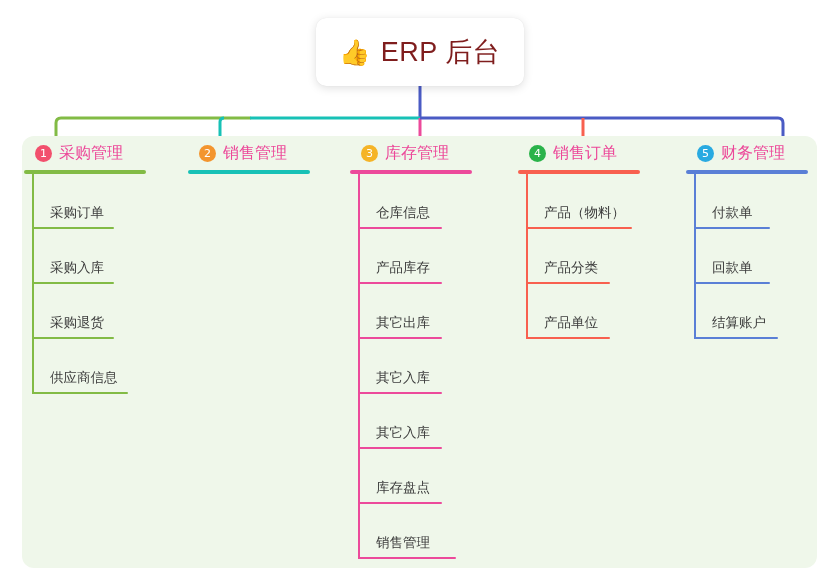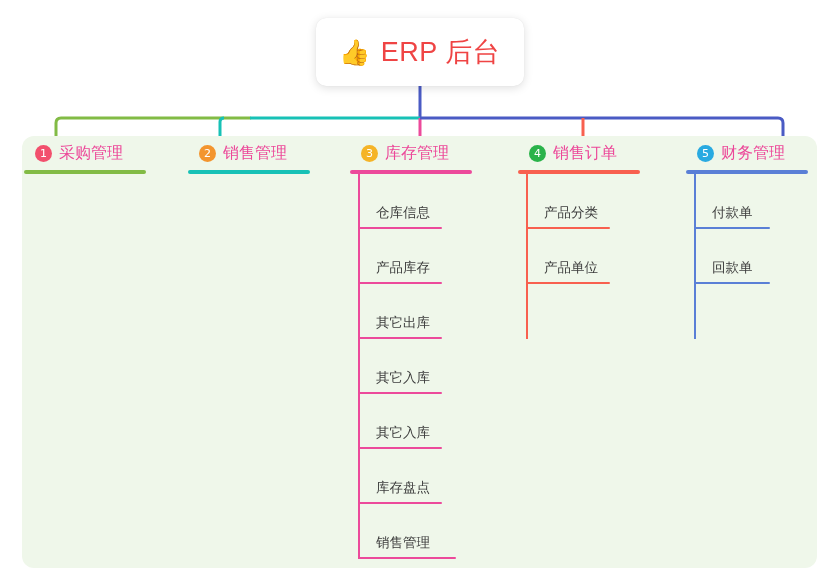--- a/index.html
+++ b/index.html
@@ -38,21 +38,21 @@
     box-sizing: border-box;
   }
   #root-emoji {
     font-size: 25px;
     line-height: 1;
     font-family: "DejaVu Sans", sans-serif;
     color: #f2b43a;
   }
   #root-title {
     font-size: 27px;
-    color: #ef4444;
+    color: #7f1d1d;
     letter-spacing: 0.5px;
     white-space: nowrap;
   }
 
   
   #connectors {
     position: absolute;
     left: 0;
     top: 0;
     width: 839px;
@@ -165,20 +165,39 @@
     <span id="root-title">ERP 后台</span>
   </div>
 
   <div id="columns-host">
       <div class="column" style="left: 24px; top: 136px;">
         <div class="col-header">
           <span class="badge" style="background: rgb(242, 80, 109);">1</span>
           <span class="col-title">采购管理</span>
         </div>
         <div class="header-rule" style="width: 122px; background: rgb(130, 187, 69);"></div>
+        <div class="items">
+          <div class="spine" style="background: rgb(130, 187, 69); height: 220px;"></div>
+          <div class="item">
+            <span class="item-label">采购订单</span>
+            <div class="item-rule" style="width: 82px; background: rgb(130, 187, 69);"></div>
+          </div>
+          <div class="item">
+            <span class="item-label">采购入库</span>
+            <div class="item-rule" style="width: 82px; background: rgb(130, 187, 69);"></div>
+          </div>
+          <div class="item">
+            <span class="item-label">采购退货</span>
+            <div class="item-rule" style="width: 82px; background: rgb(130, 187, 69);"></div>
+          </div>
+          <div class="item">
+            <span class="item-label">供应商信息</span>
+            <div class="item-rule" style="width: 96px; background: rgb(130, 187, 69);"></div>
+          </div>
+        </div>
       </div>
       <div class="column" style="left: 188px; top: 136px;">
         <div class="col-header">
           <span class="badge" style="background: rgb(243, 149, 46);">2</span>
           <span class="col-title">销售管理</span>
         </div>
         <div class="header-rule" style="width: 122px; background: rgb(23, 193, 182);"></div>
       </div>
       <div class="column" style="left: 350px; top: 136px;">
         <div class="col-header">
@@ -220,20 +239,24 @@
       </div>
       <div class="column" style="left: 518px; top: 136px;">
         <div class="col-header">
           <span class="badge" style="background: rgb(42, 179, 74);">4</span>
           <span class="col-title">销售订单</span>
         </div>
         <div class="header-rule" style="width: 122px; background: rgb(248, 96, 79);"></div>
         <div class="items">
           <div class="spine" style="background: rgb(248, 96, 79); height: 165px;"></div>
           <div class="item">
+            <span class="item-label">产品（物料）</span>
+            <div class="item-rule" style="width: 106px; background: rgb(248, 96, 79);"></div>
+          </div>
+          <div class="item">
             <span class="item-label">产品分类</span>
             <div class="item-rule" style="width: 84px; background: rgb(248, 96, 79);"></div>
           </div>
           <div class="item">
             <span class="item-label">产品单位</span>
             <div class="item-rule" style="width: 84px; background: rgb(248, 96, 79);"></div>
           </div>
         </div>
       </div>
       <div class="column" style="left: 686px; top: 136px;">
@@ -245,17 +268,21 @@
         <div class="items">
           <div class="spine" style="background: rgb(90, 127, 214); height: 165px;"></div>
           <div class="item">
             <span class="item-label">付款单</span>
             <div class="item-rule" style="width: 76px; background: rgb(90, 127, 214);"></div>
           </div>
           <div class="item">
             <span class="item-label">回款单</span>
             <div class="item-rule" style="width: 76px; background: rgb(90, 127, 214);"></div>
           </div>
+          <div class="item">
+            <span class="item-label">结算账户</span>
+            <div class="item-rule" style="width: 84px; background: rgb(90, 127, 214);"></div>
+          </div>
         </div>
       </div>
     </div>
 
 </div>
 
 </body></html>

